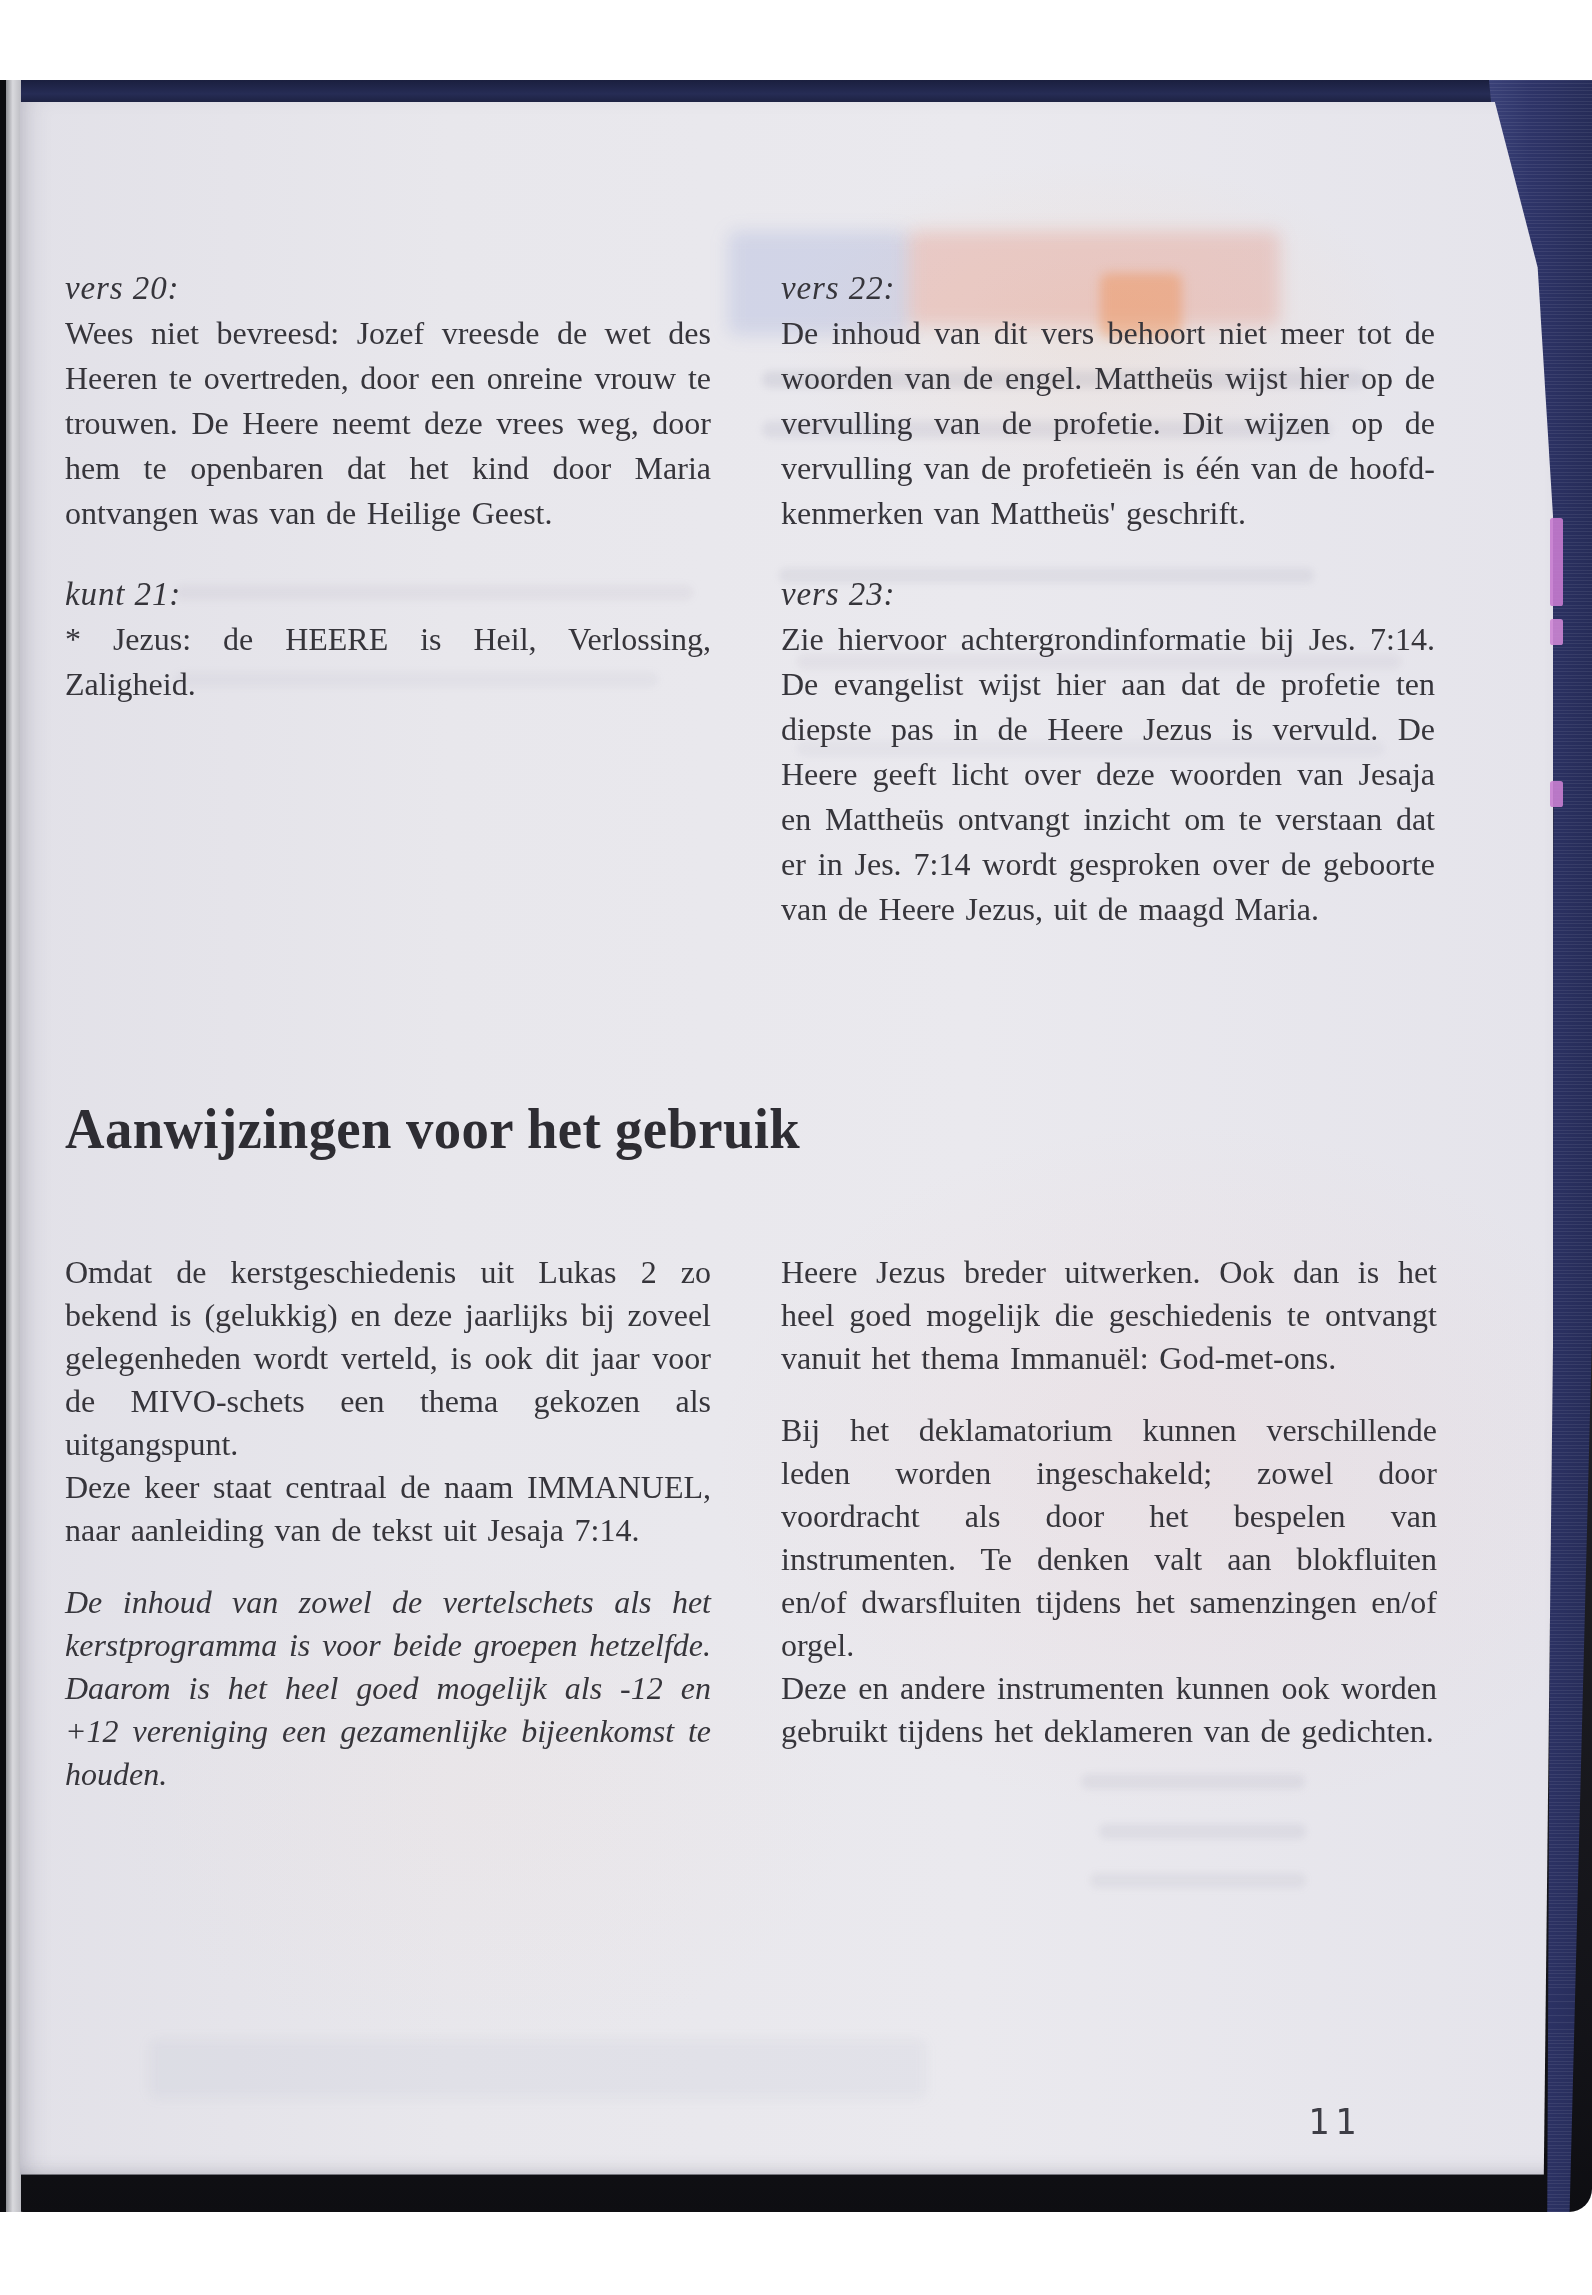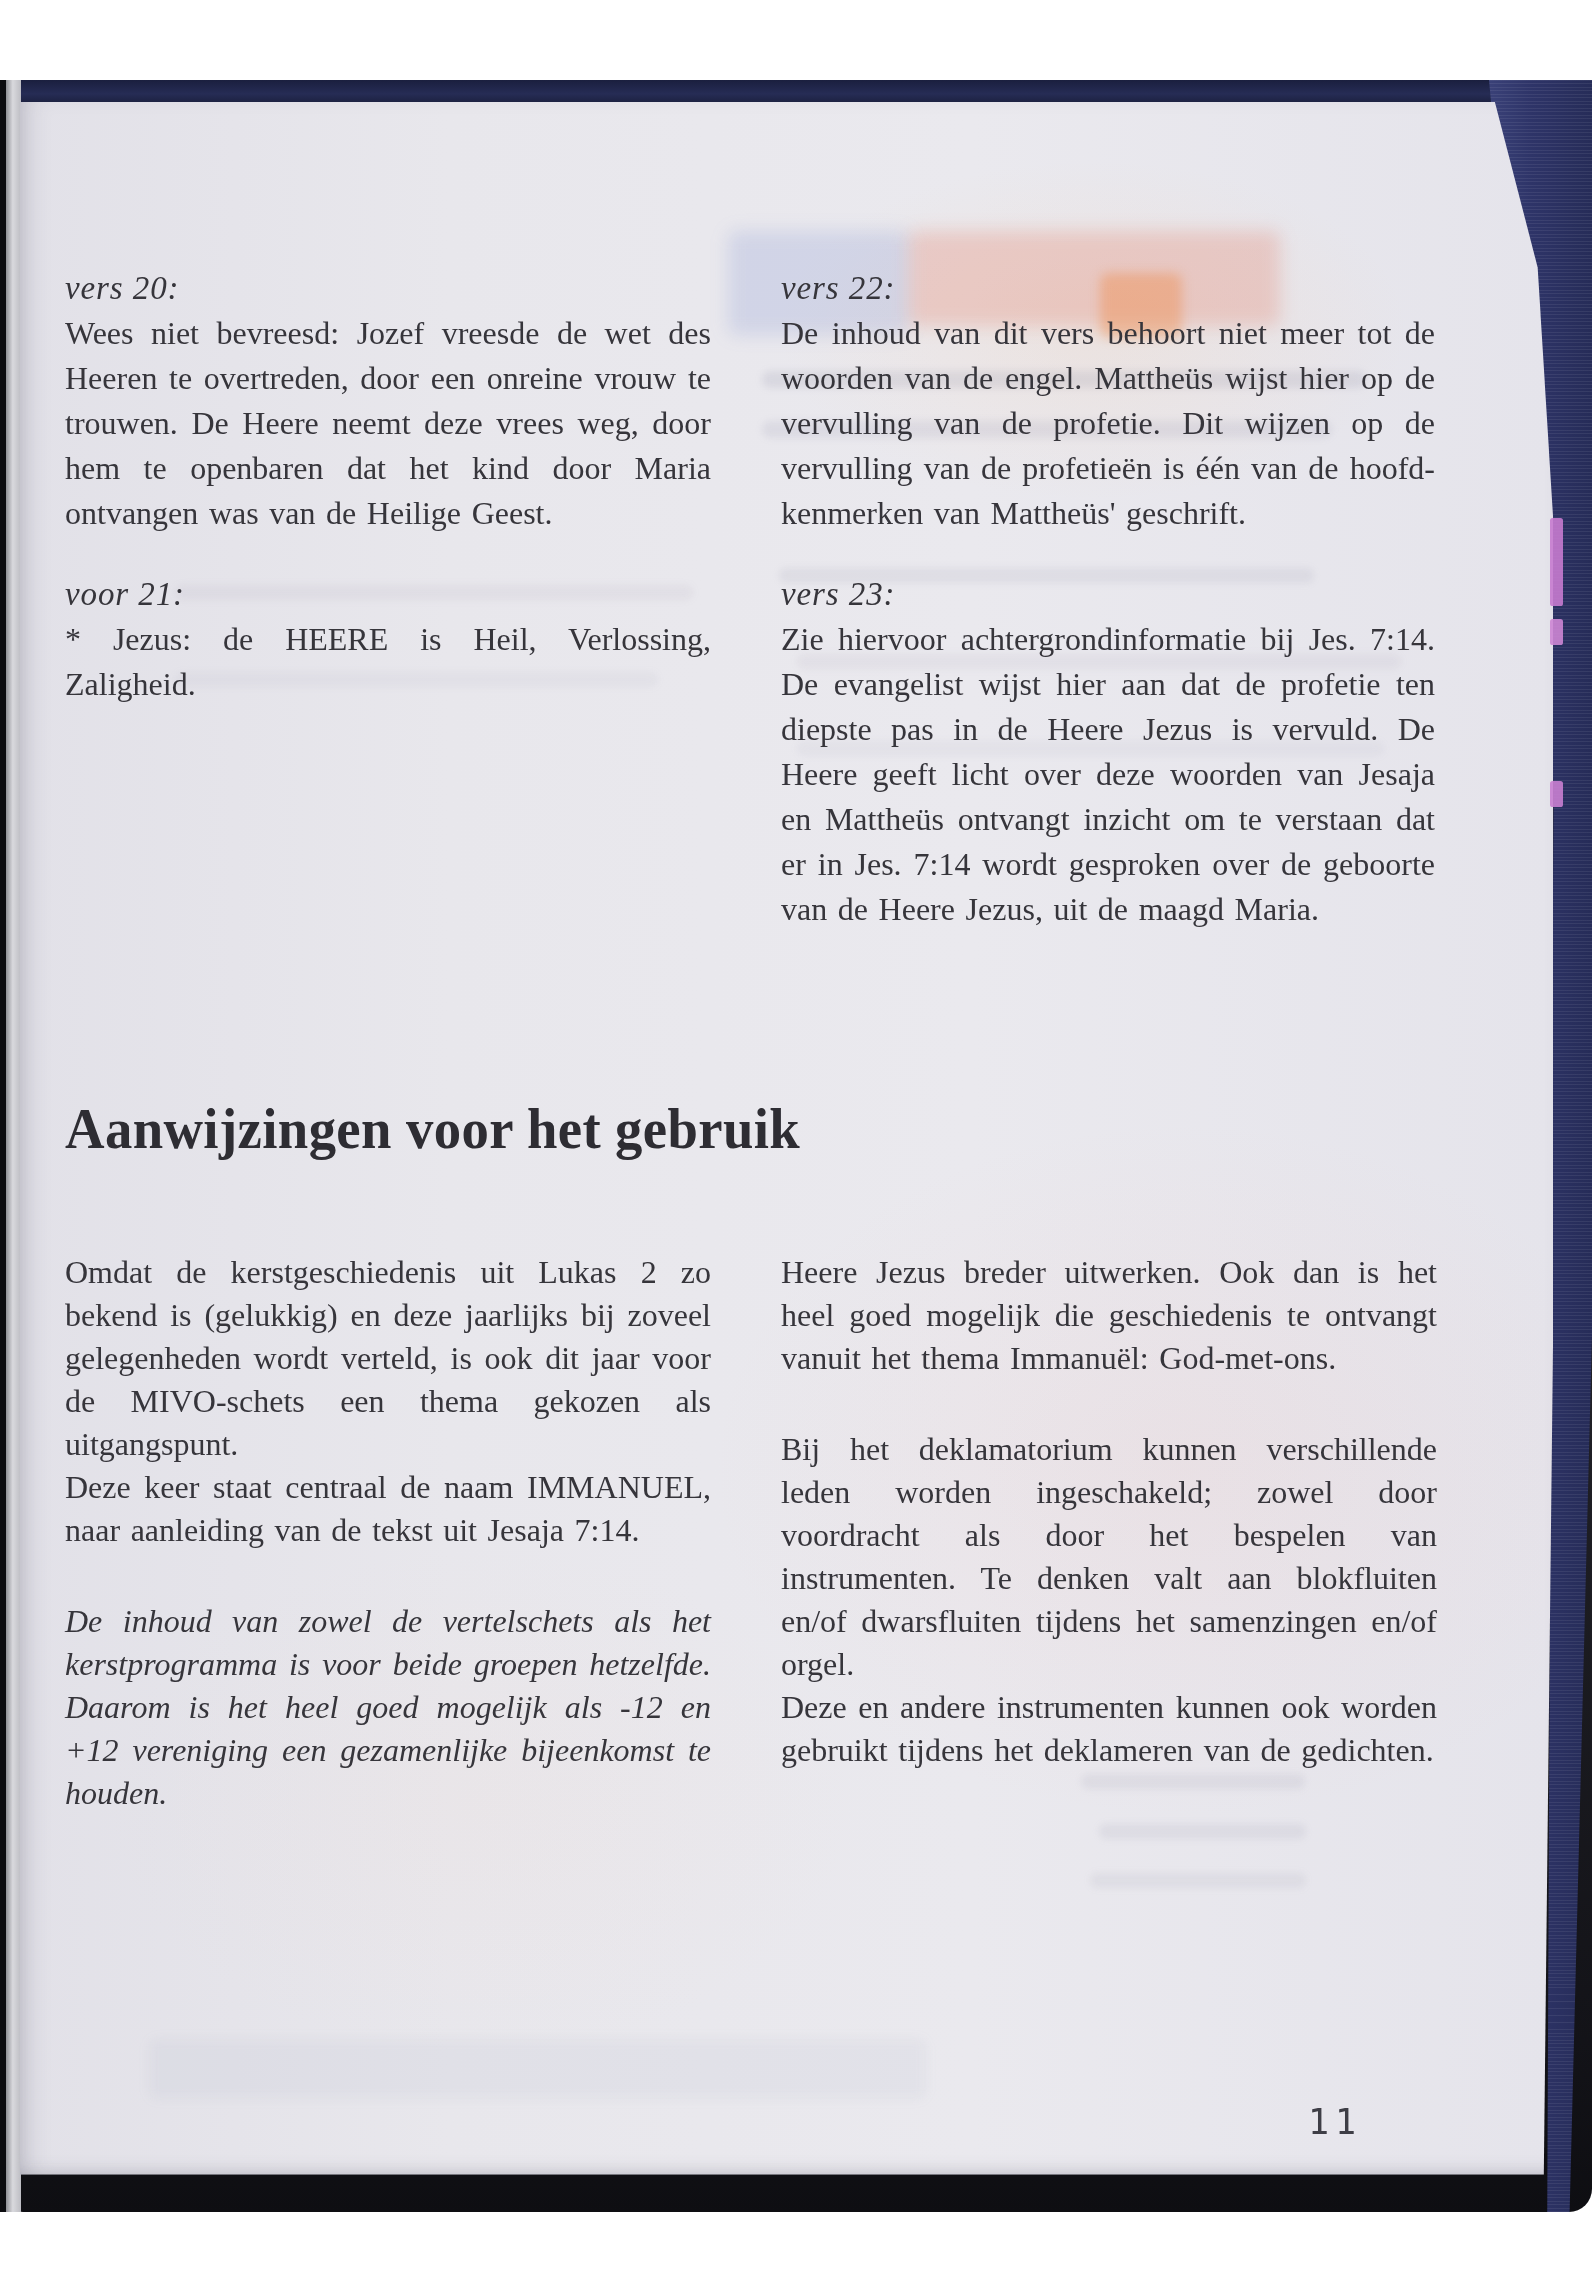--- a/index.html
+++ b/index.html
@@ -45,21 +45,21 @@
   .abs{position:absolute;}
   .verse-col{width:646px;}
   .verse-label{font-style:italic;font-size:33px;line-height:45px;letter-spacing:0.9px;}
   .verse-par{font-size:32px;line-height:45px;text-align:justify;word-spacing:2.6px;margin:0;}
   .verse-block{margin-bottom:36px;}
   .section-heading{
     font-size:57px;font-weight:700;color:#2e2d33;letter-spacing:0.4px;
     transform:scaleX(0.96);transform-origin:left;white-space:nowrap;
   }
   .body-par{font-size:32px;line-height:43px;text-align:justify;word-spacing:2.6px;margin:0;}
-  .gap{margin-top:48px;}
+  .gap{margin-top:29px;}
   .italic{font-style:italic;}
   .page-number{
     font-family:"DejaVu Sans Mono","Liberation Mono",monospace;
     font-size:35px;color:#3e3e46;letter-spacing:6px;
   }
   
   .ghost{position:absolute;pointer-events:none;border-radius:8.6px;}
   .blur6{filter:blur(5.2px);} .blur4{filter:blur(3.5px);} .blur10{filter:blur(8.6px);}
   
   .edge-mark{position:absolute;width:13px;border-radius:2.6px;background:#c77bcf;opacity:0.9;}
@@ -90,21 +90,21 @@
     <div class="ghost blur4" style="left:1079px;top:1722px;width:207px;height:15.5px;background:rgba(120,120,145,0.10);"></div>
     <div class="ghost blur4" style="left:1070px;top:1771px;width:216px;height:15.5px;background:rgba(120,120,145,0.09);"></div>
     <div class="ghost blur6" style="left:129px;top:1937px;width:777px;height:60px;background:rgba(130,140,170,0.07);"></div>
 
     <div class="abs verse-col" style="left:45px;top:164px;">
       <div class="verse-block">
         <div class="verse-label">vers 20:</div>
         <p class="verse-par">Wees niet bevreesd: Jozef vreesde de wet des Heeren te overtreden, door een onreine vrouw te trouwen. De Heere neemt deze vrees weg, door hem te openbaren dat het kind door Maria ontvangen was van de Heilige Geest.</p>
       </div>
       <div class="verse-block">
-        <div class="verse-label">voor 21:</div>
+        <div class="verse-label">kunt 21:</div>
         <p class="verse-par">* Jezus: de HEERE is Heil, Verlossing, Zaligheid.</p>
       </div>
     </div>
 
     <div class="abs verse-col" style="left:761px;top:164px;width:654px;">
       <div class="verse-block">
         <div class="verse-label">vers 22:</div>
         <p class="verse-par">De inhoud van dit vers behoort niet meer tot de woorden van de engel. Mattheüs wijst hier op de vervulling van de profetie. Dit wijzen op de vervulling van de profetieën is één van de hoofd­kenmerken van Mattheüs' geschrift.</p>
       </div>
       <div class="verse-block">

